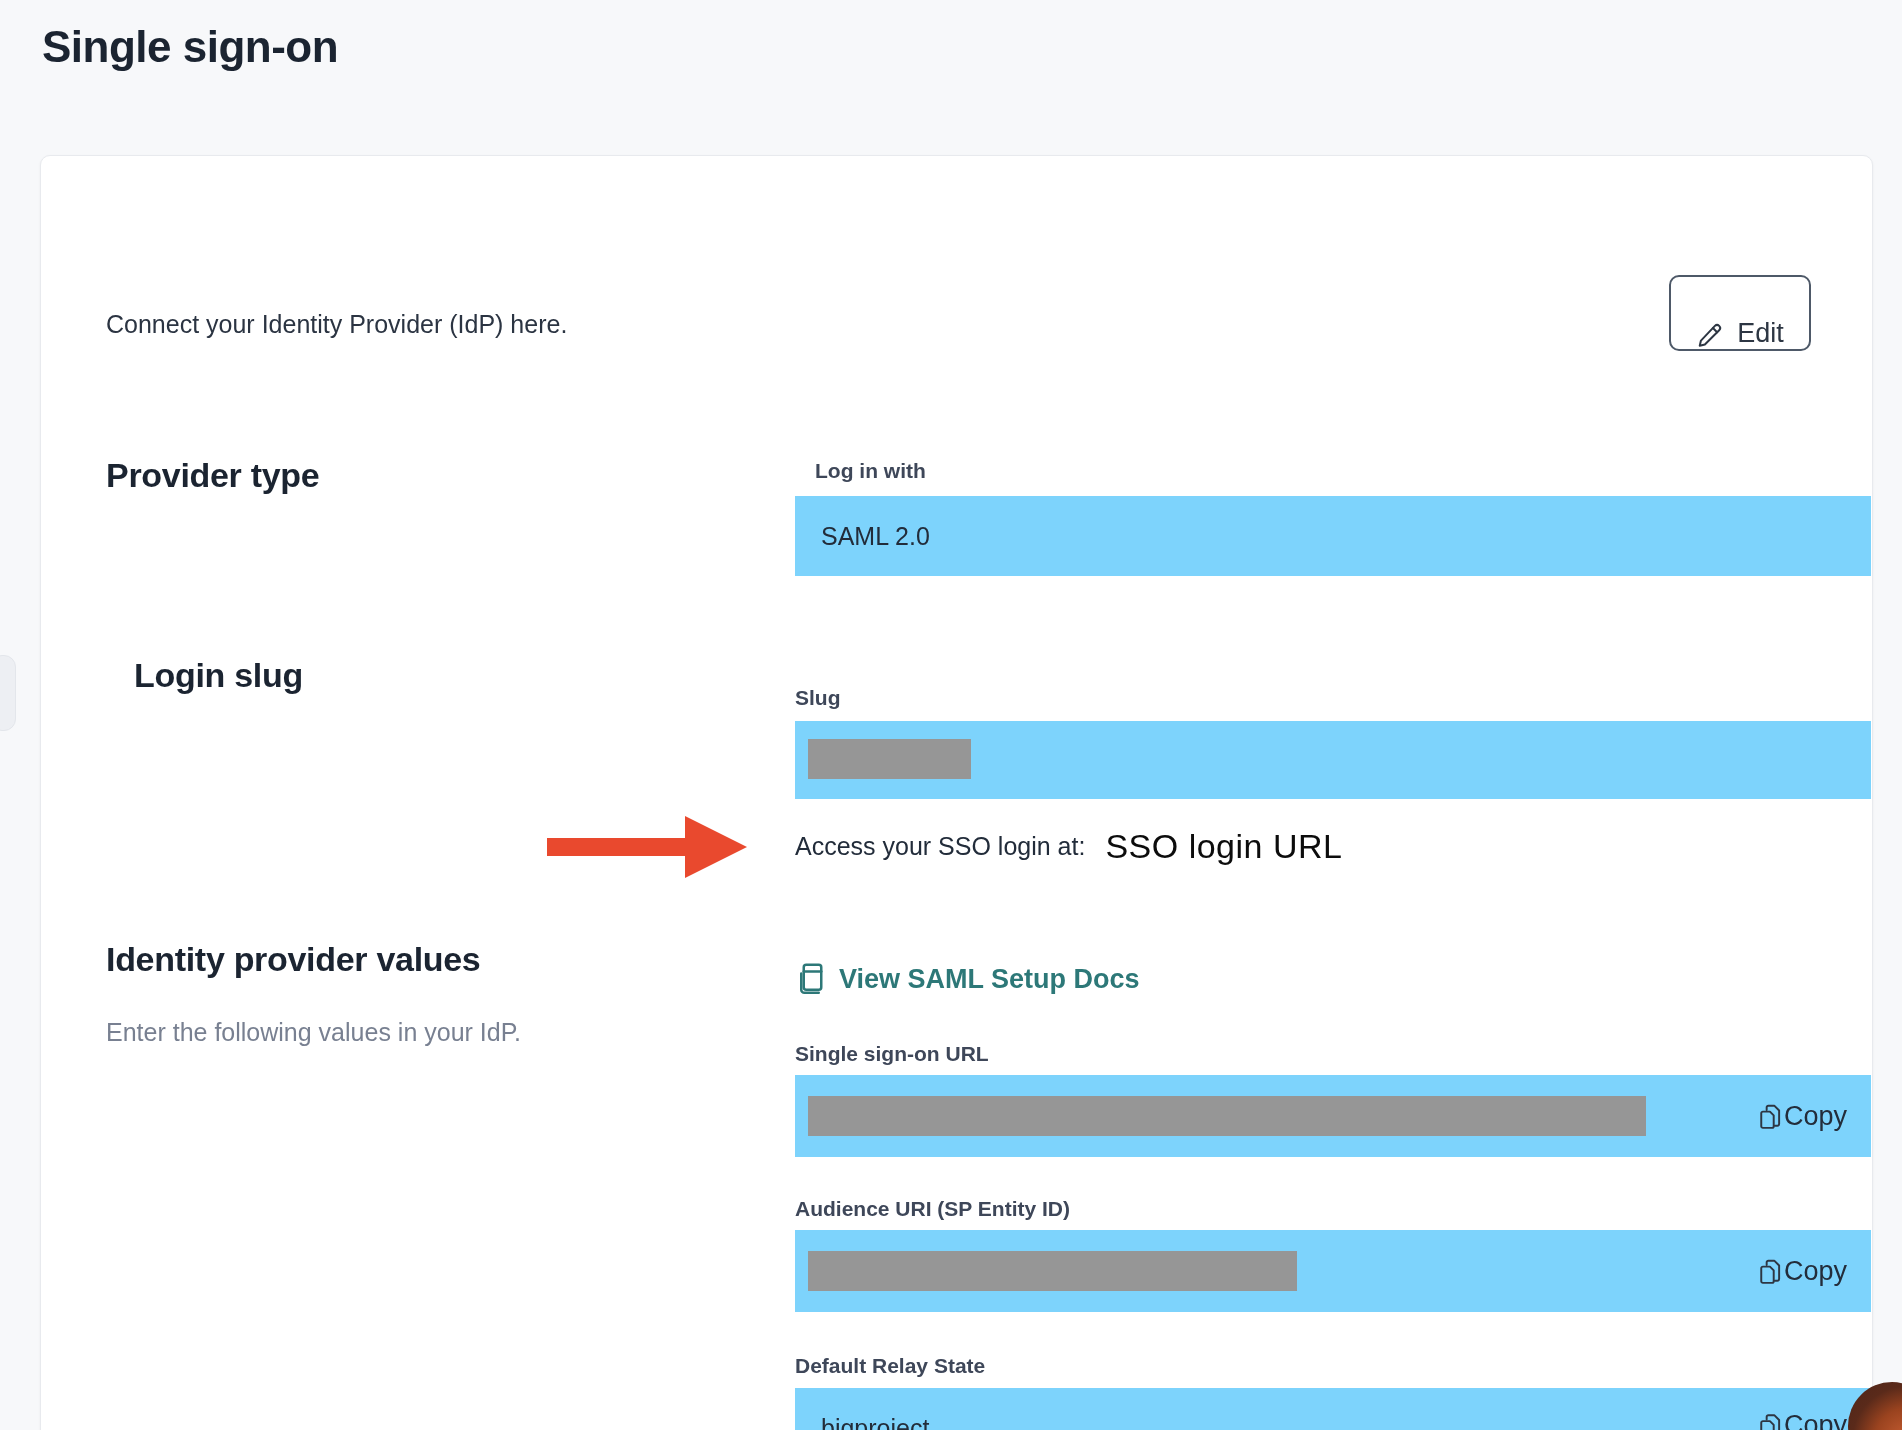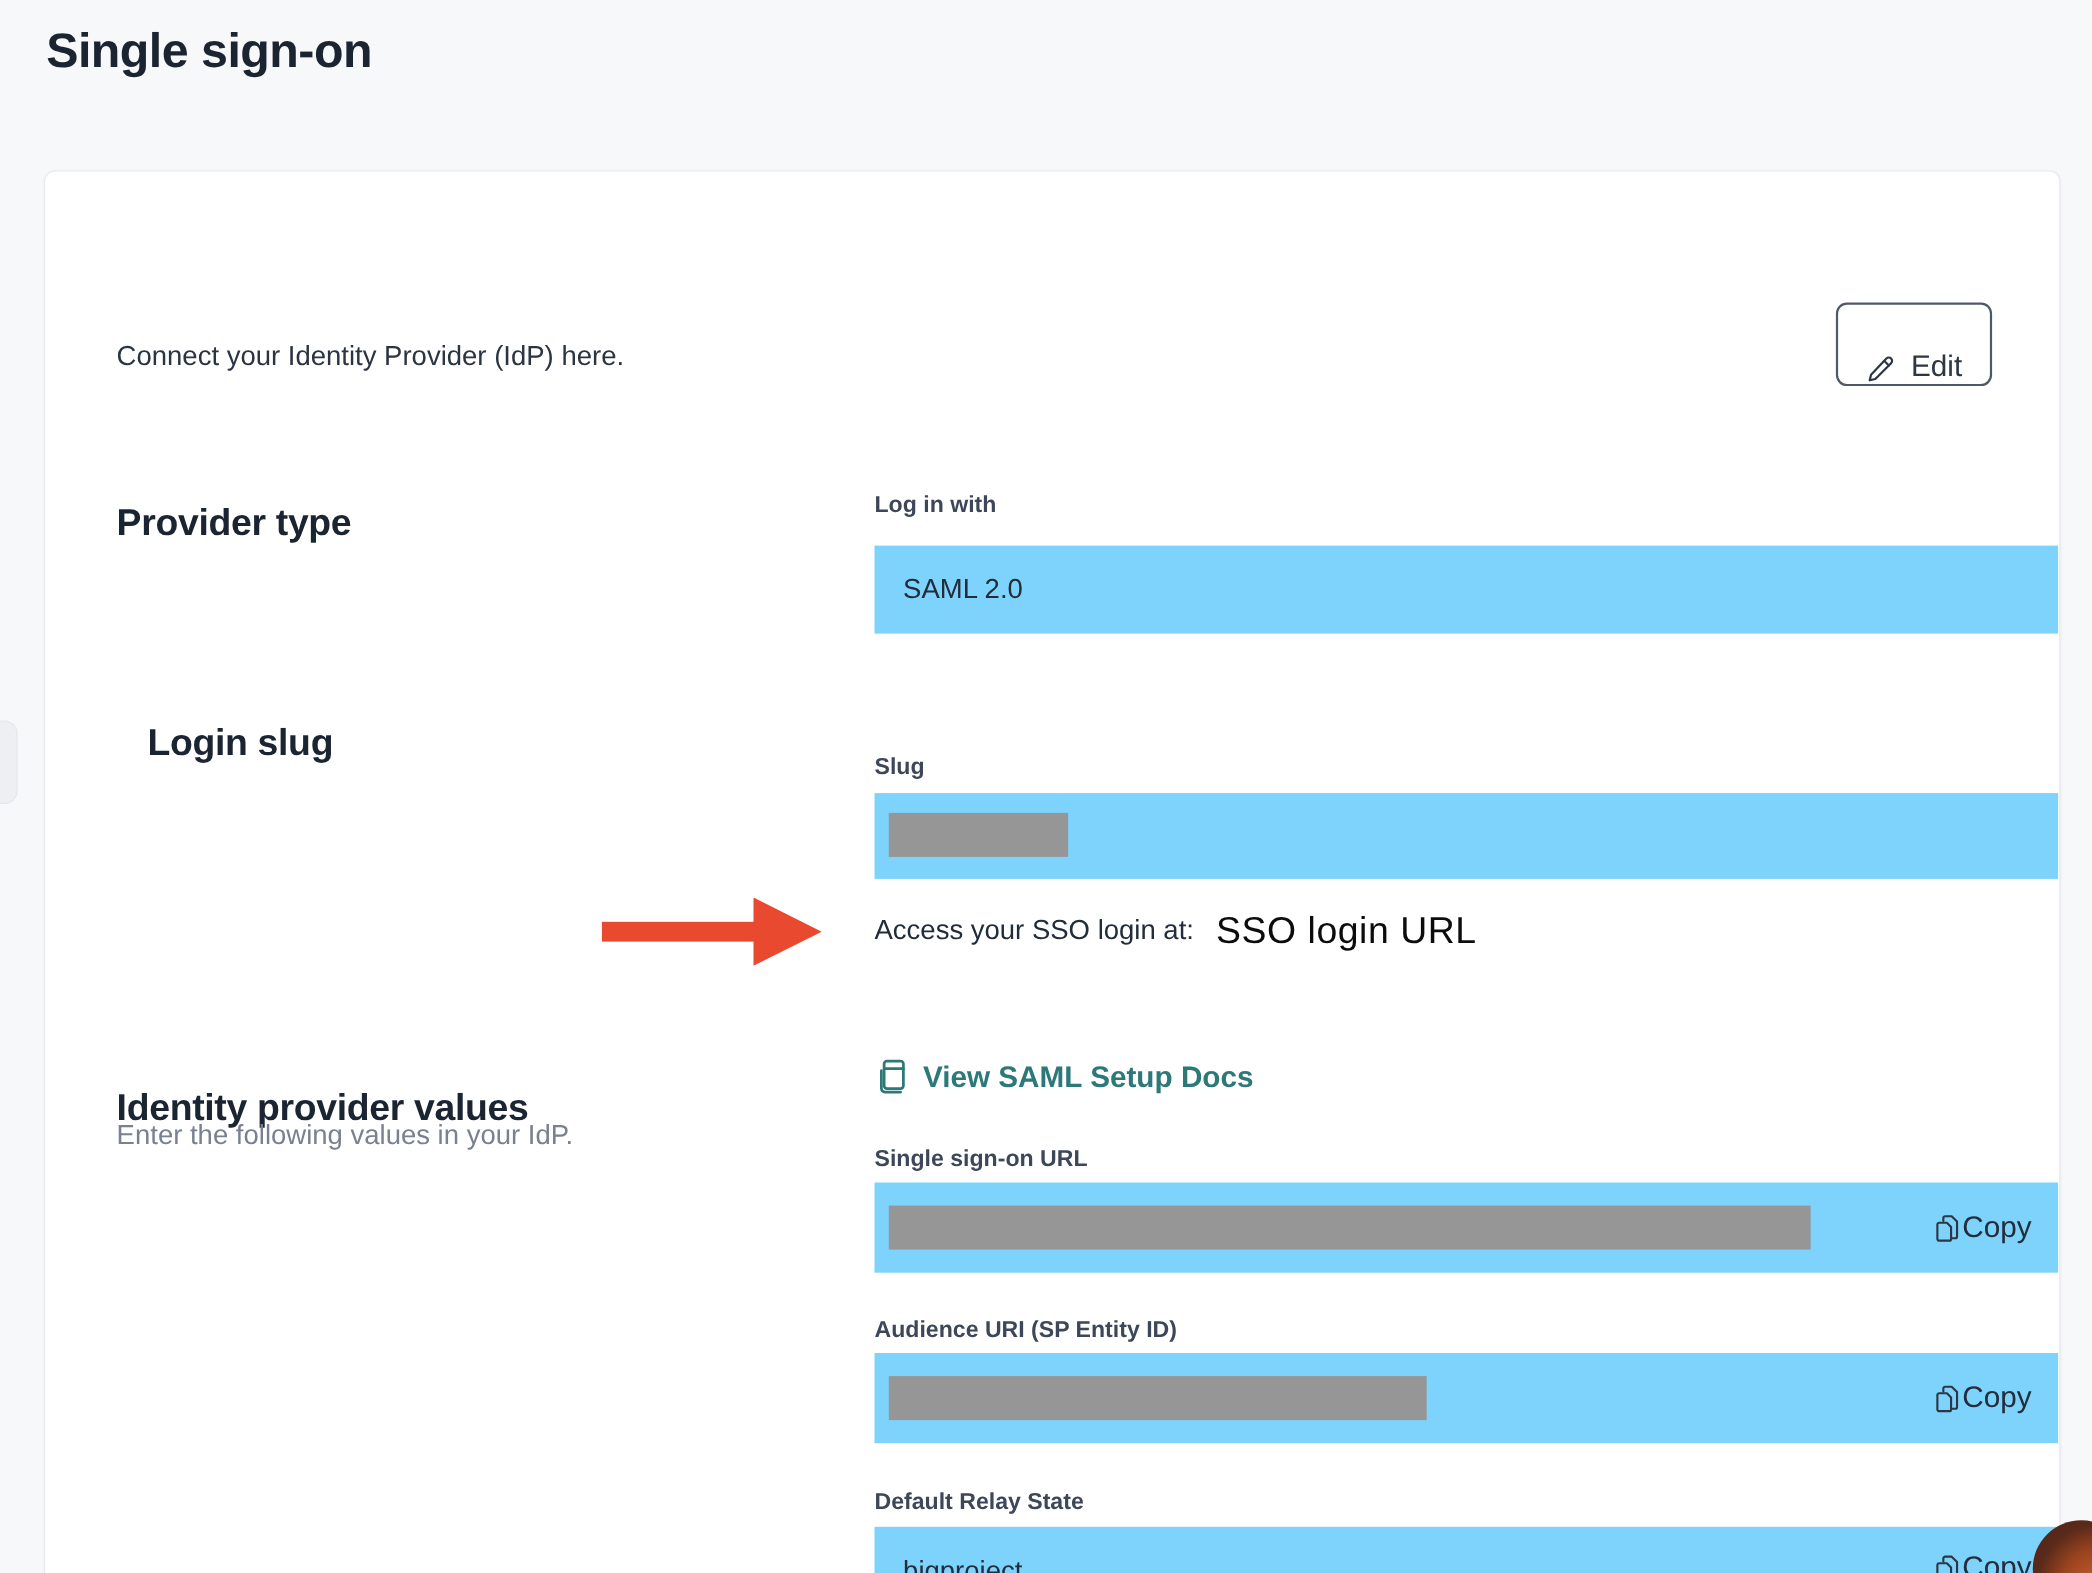--- a/index.html
+++ b/index.html
@@ -43,24 +43,24 @@
   .sso-field    { top:919px;  height:82px; }
   .sso-field .redact-bar { top:21px; width:838px; height:40px; }
   .aud-field    { top:1074px; height:82px; }
   .aud-field .redact-bar { top:21px; width:489px; height:40px; }
   .relay-field  { top:1232px; height:110px; }
   .relay-field .field-text { top:26px; transform:none; }
   .relay-field .copy-button { top:22px; transform:none; }
 
   .heading-provider { top:300px; }
   .heading-slug     { top:500px;margin-left:28px; }
-  .heading-idp      { top:832px; }
+  .heading-idp      { top:784px; }
   .idp-subtext      { top:862px; }
 
-  .label-login-with { top:291px; }
+  .label-login-with { top:303px;margin-left:20px; }
   .label-slug       { top:530px; }
   .label-sso        { top:886px; }
   .label-aud        { top:1041px; }
   .label-relay      { top:1198px; }
 
   .corner-artifact { position:absolute; right:-34px; bottom:-40px; width:88px; height:88px; border-radius:50%;
     background:radial-gradient(circle at 68% 68%, #c95f33 0%, #9a431f 40%, #5a2a1a 66%, #4c2418 100%); }
 
   svg { display:block; }
 </style>

